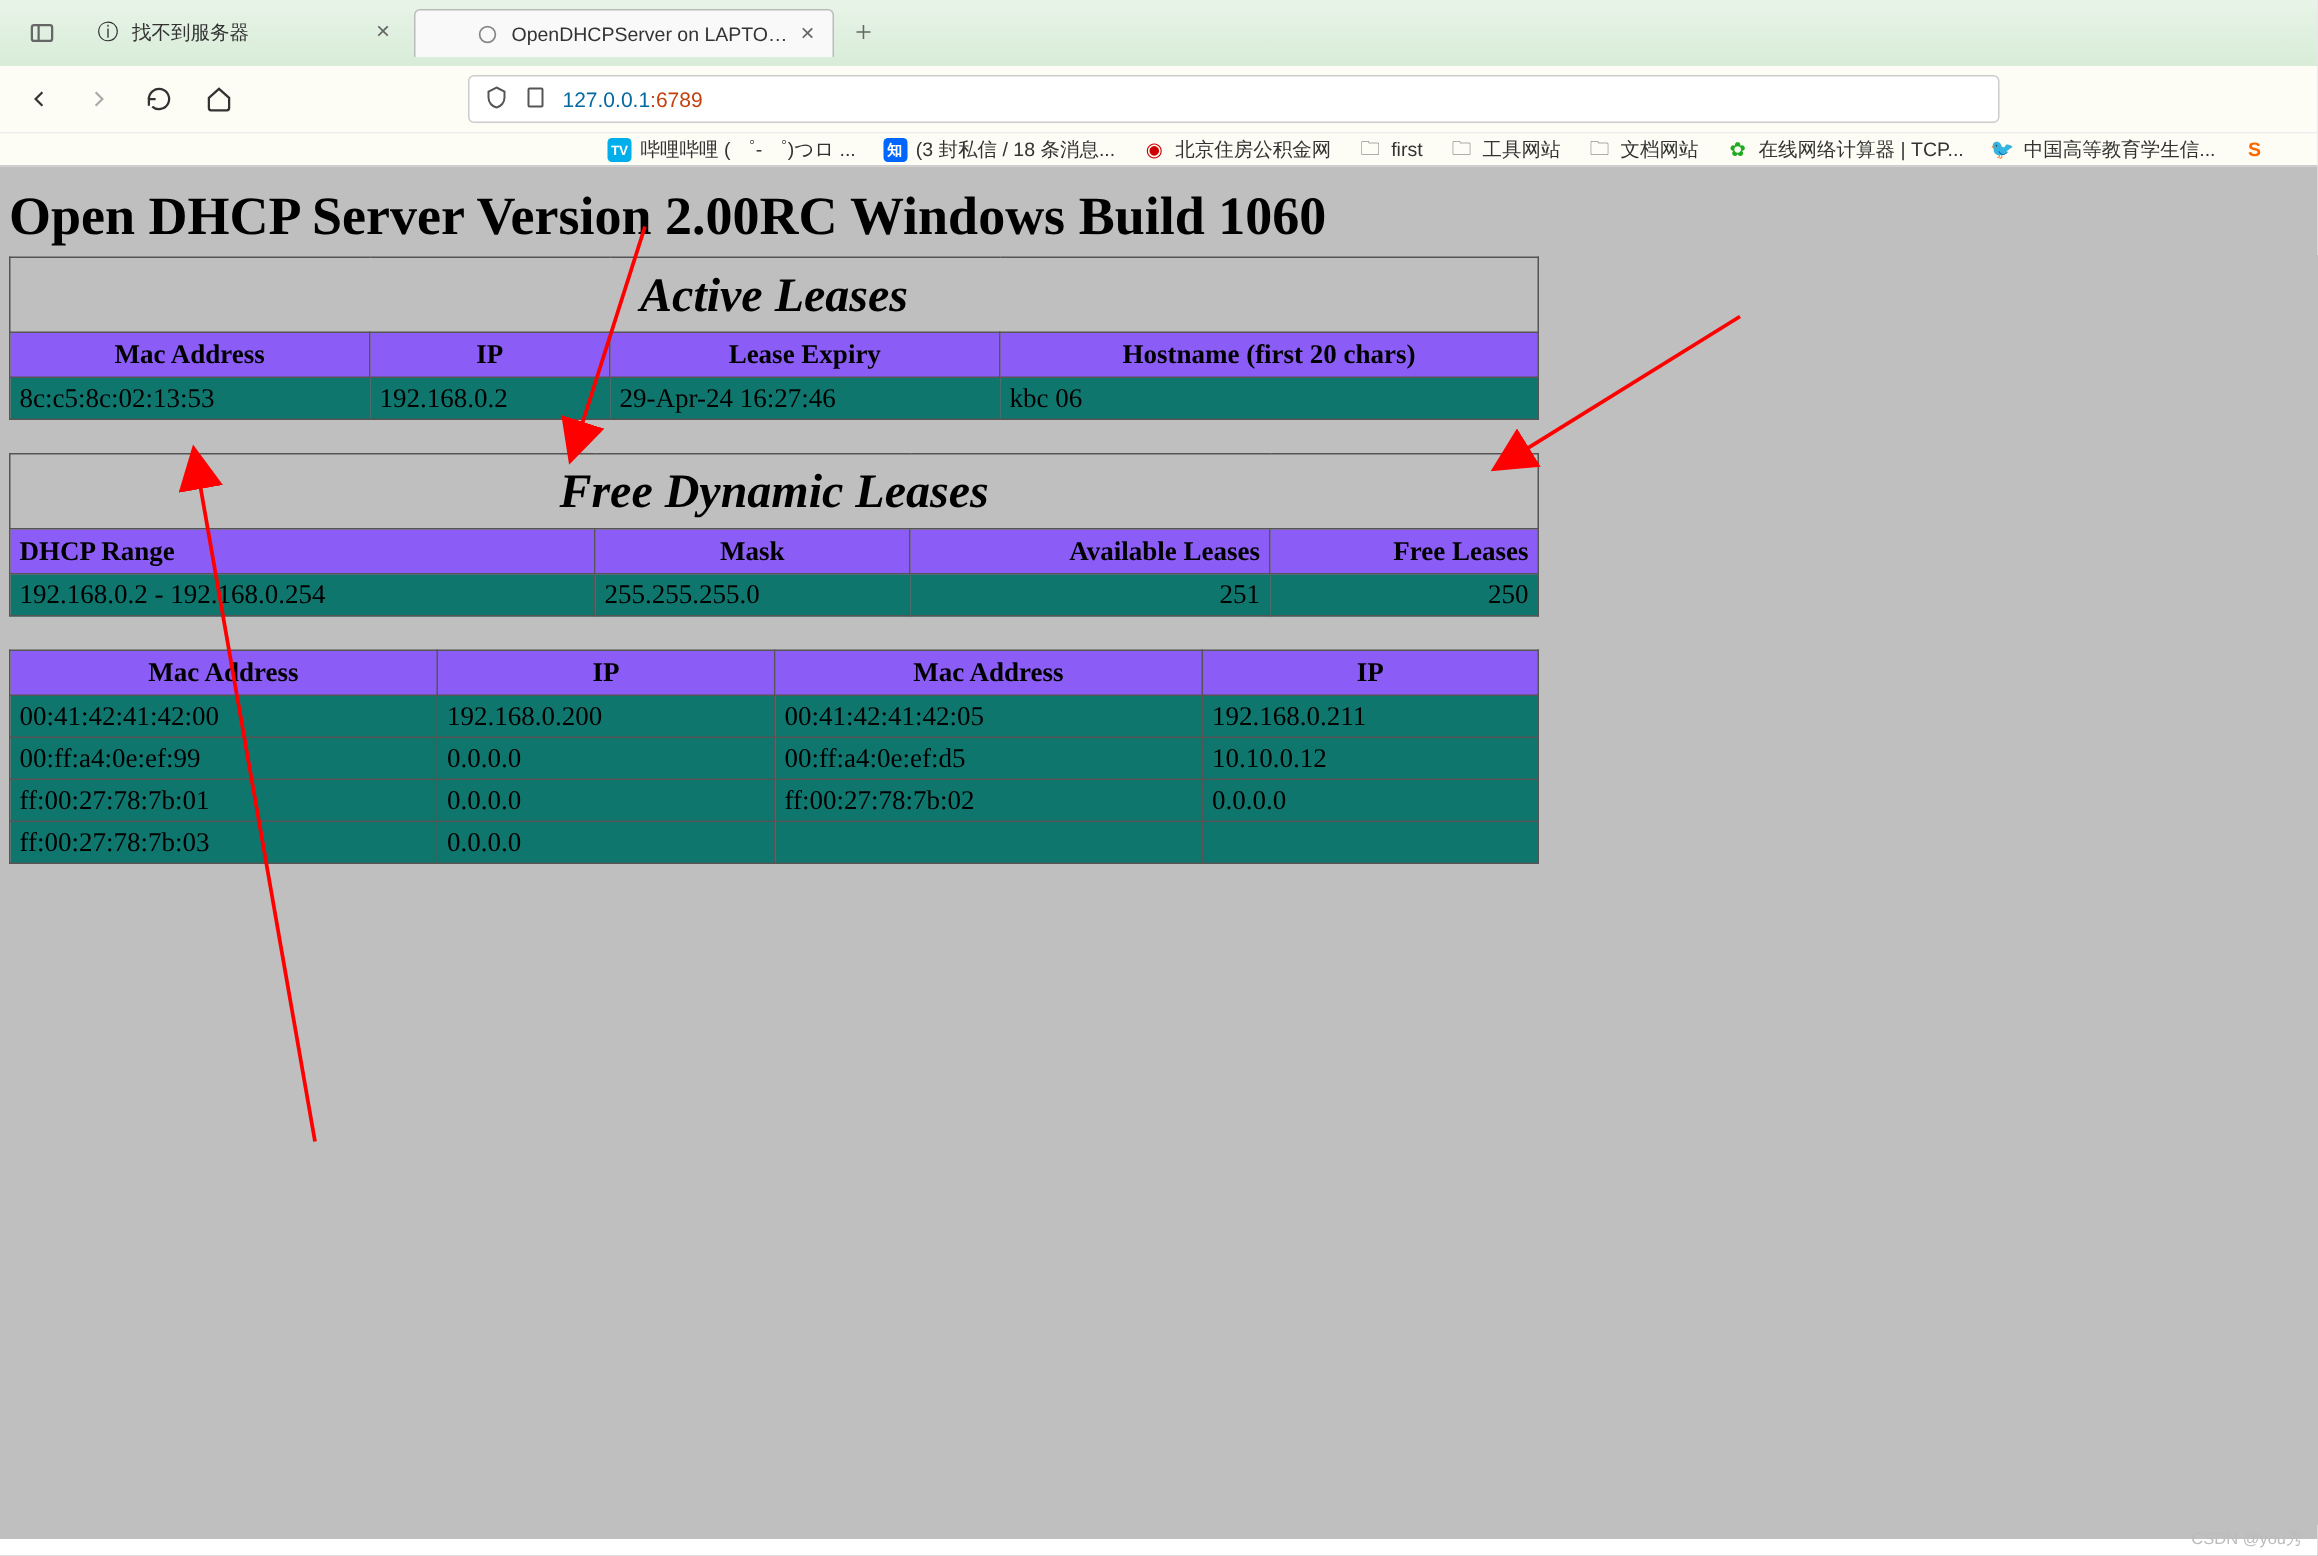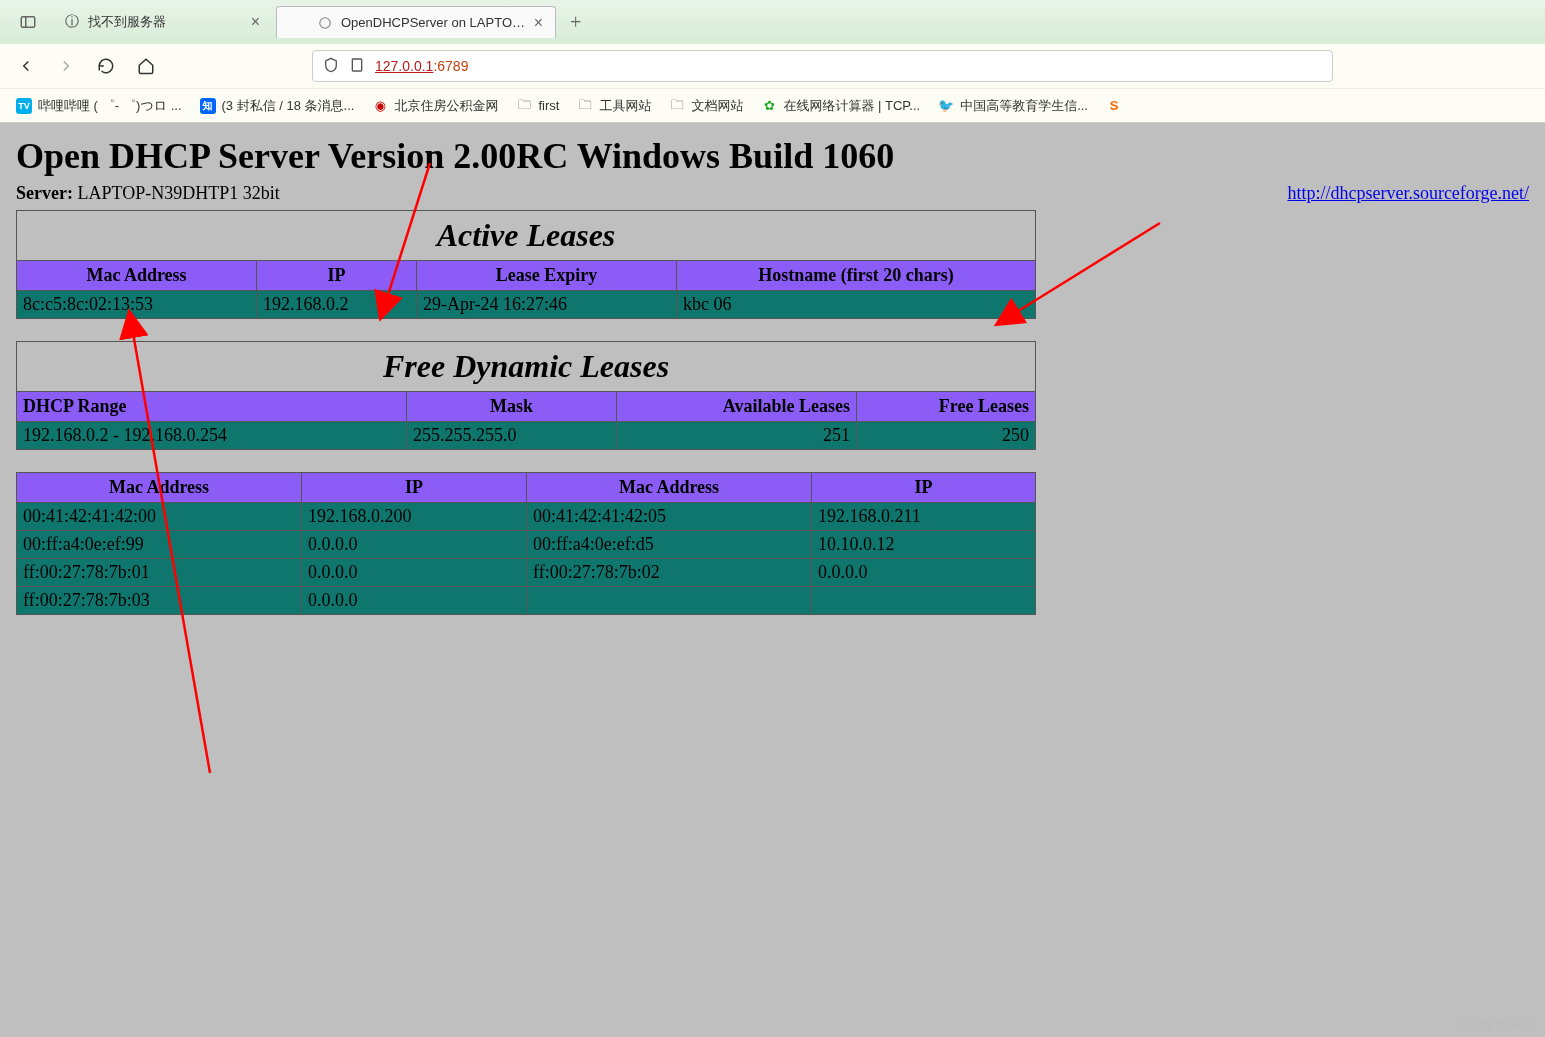--- a/index.html
+++ b/index.html
@@ -15,30 +15,30 @@
     .tab-favicon { width: 16px; height: 16px; display: flex; align-items: center; justify-content: center; font-size: 14px; }
     .tab-title { flex: 1; white-space: nowrap; overflow: hidden; text-overflow: ellipsis; }
     .tab-close { color: #666; cursor: pointer; font-size: 16px; }
     .new-tab { color: #666; font-size: 20px; padding: 0 10px; cursor: pointer; }
     
     .nav-bar { display: flex; align-items: center; height: 44px; padding: 0 12px; gap: 12px; background: #fdfdf5; }
     .nav-btn { width: 28px; height: 28px; display: flex; align-items: center; justify-content: center; color: #333; cursor: pointer; border-radius: 4px; }
     .nav-btn.disabled { color: #aaa; }
     .url-bar { flex: 1; display: flex; align-items: center; height: 32px; background: #fff; border: 1px solid #ccc; border-radius: 4px; padding: 0 10px; gap: 10px; margin-left: 140px; margin-right: 200px; font-family: Arial, sans-serif; font-size: 14px; }
     .url-icon { color: #555; }
-    .url-text { color: #b91c1c; text-decoration: underline; }
+    .url-text { color: #0369a1; }
     .url-port { color: #c2410c; }
     
-    .bookmarks-bar { display: flex; align-items: center; height: 34px; padding: 0 10px; gap: 6px; background: #fdfdf5; border-top: 1px solid #eee; font-family: "Microsoft YaHei", sans-serif; font-size: 13px; overflow: hidden; }
+    .bookmarks-bar { display: flex; align-items: center; height: 22px; padding: 0 28px; gap: 6px; background: #fdfdf5; border-top: 1px solid #eee; font-family: "Microsoft YaHei", sans-serif; font-size: 13px; overflow: hidden; justify-content: flex-end; }
     .bookmark { display: flex; align-items: center; gap: 6px; padding: 4px 6px; border-radius: 4px; cursor: pointer; white-space: nowrap; color: #333; }
     .bm-icon { width: 16px; height: 16px; display: flex; align-items: center; justify-content: center; font-size: 13px; }
     .bm-folder { color: #666; }
     
     
-    .page { background: #bfbfbf; padding: 4px 16px; min-height: calc(100vh - 122px); position: relative; }
+    .page { background: #bfbfbf; padding: 4px 6px; min-height: calc(100vh - 122px); position: relative; }
     h1 { font-size: 36px; font-weight: bold; margin: 8px 0 6px 0; }
     .server-line { display: flex; justify-content: space-between; align-items: baseline; margin-bottom: 6px; font-size: 18px; }
     .server-line b { font-weight: bold; }
     .server-line a { color: #0000ee; text-decoration: underline; }
     
     table { border-collapse: collapse; width: 1020px; margin-bottom: 22px; font-size: 18px; }
     table th.section-title { font-style: italic; font-weight: bold; font-size: 32px; text-align: center; border: 1px solid #555; padding: 6px; background: #bfbfbf; }
     table th.col { font-weight: bold; text-align: center; border: 1px solid #555; padding: 4px 6px; background: #8b5cf6; }
     table td { border: 1px solid #555; padding: 3px 6px; background: #0f766e; }
     td.right { text-align: right; }
@@ -149,27 +149,20 @@
       <span>中国高等教育学生信...</span>
     </div>
     <div class="bookmark">
       <span class="bm-icon" style="color:#f60;font-weight:bold;">S</span>
     </div>
   </div>
 </div>
 
 <div class="page">
   <h1>Open DHCP Server Version 2.00RC Windows Build 1060</h1>
-  <div class="server-line">
-    <span>
-      <b>Server:</b>
-      <span>LAPTOP-N39DHTP1 32bit</span>
-    </span>
-    <a href="#">http://dhcpserver.sourceforge.net/</a>
-  </div>
 
   <table>
     <tbody>
         <tr>
           <th class="section-title" colspan="4">Active Leases</th>
         </tr>
     <tr>
       <th class="col" style="width:240px">Mac Address</th>
       <th class="col" style="width:160px">IP</th>
       <th class="col" style="width:260px">Lease Expiry</th>

